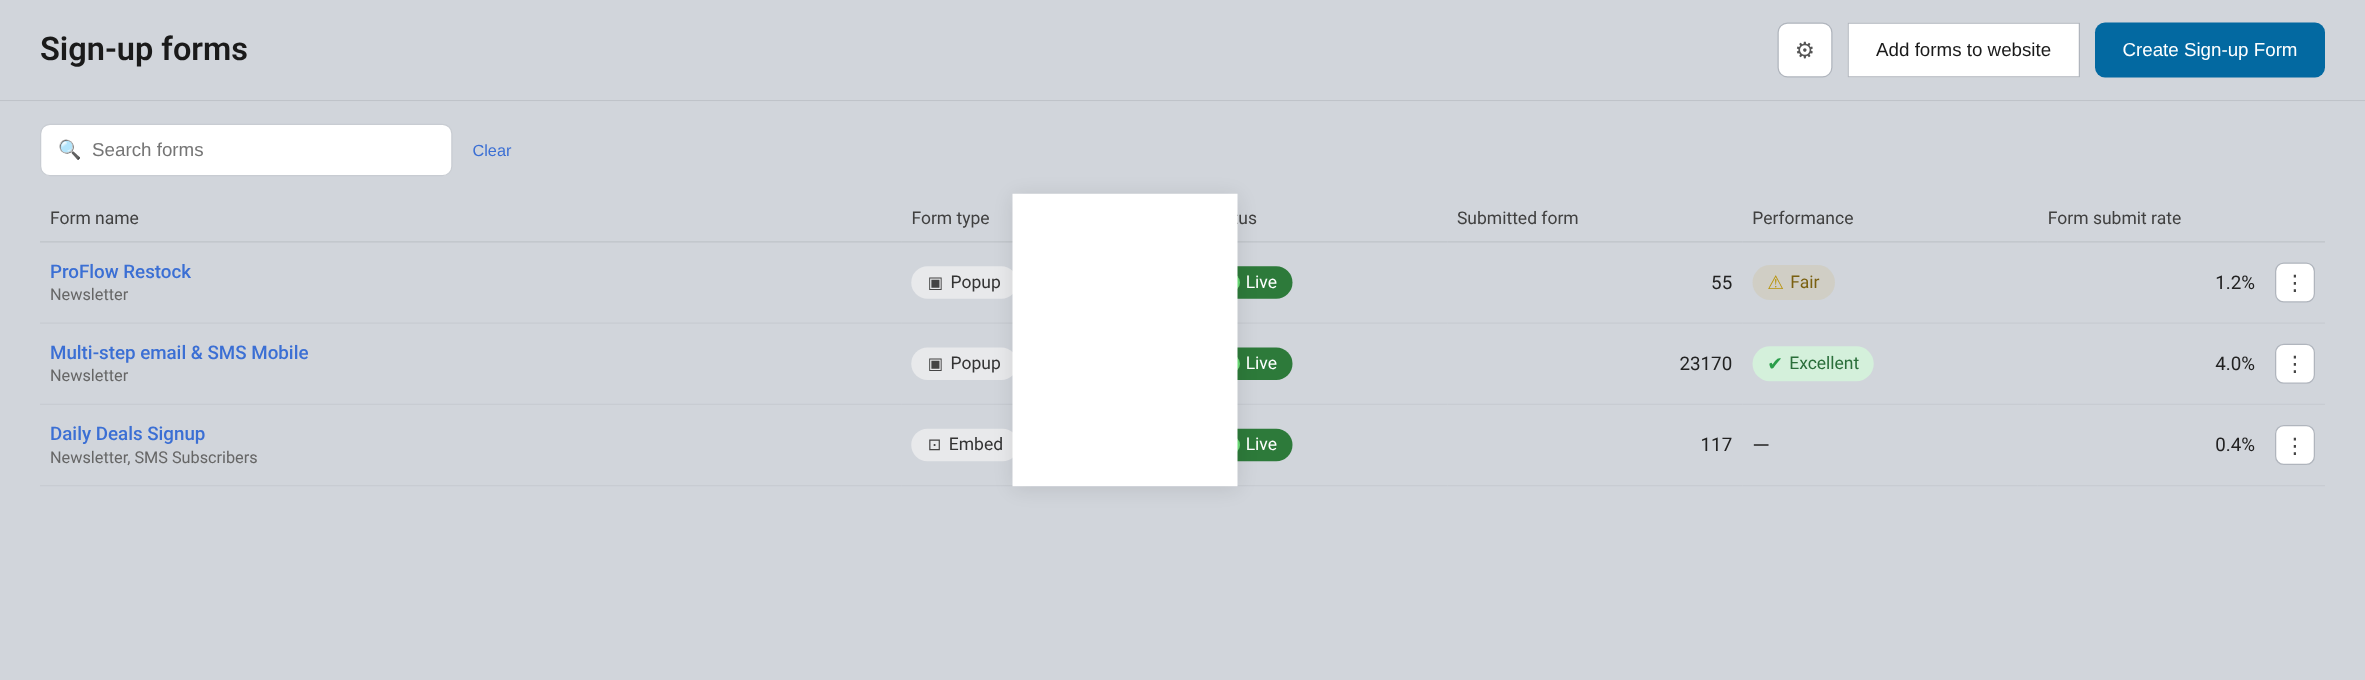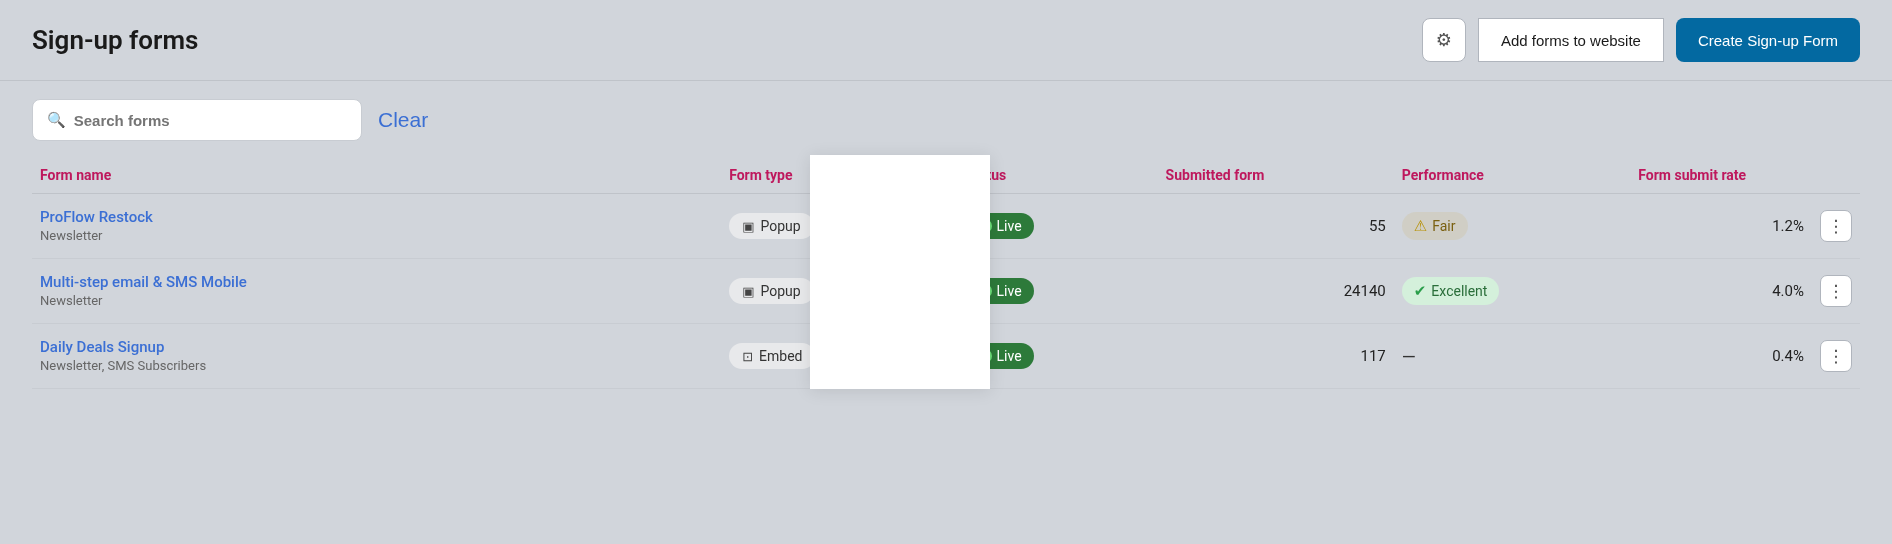--- a/index.html
+++ b/index.html
@@ -90,21 +90,20 @@
       color: #888;
       font-size: 15px;
     }
     .search-input {
       border: none;
       outline: none;
       font-size: 15px;
       color: #0f766e;
       background: transparent;
       width: 100%;
-      font-weight: bold;
     }
     .status-dropdown {
       display: flex;
       align-items: center;
       gap: 8px;
       background: #fff;
       border: 1.5px solid #c8ccd2;
       border-radius: 8px;
       padding: 0 14px;
       height: 42px;
@@ -112,43 +111,43 @@
       cursor: pointer;
       font-size: 15px;
       color: #333;
     }
     .chevron {
       margin-left: auto;
       font-size: 13px;
       color: #555;
     }
     .clear-btn {
-      font-size: 21px;
+      font-size: 13px;
       color: #3b6fd4;
       cursor: pointer;
       background: none;
       border: none;
       padding: 0 4px;
     }
 
     
     .table-container {
       background: #d1d5db;
       padding: 0 32px;
       position: relative;
     }
     .table {
       width: 100%;
       border-collapse: collapse;
     }
     .table thead tr th {
       text-align: left;
       font-size: 14px;
-      font-weight: 700;
-      color: #be185d;
+      font-weight: 400;
+      color: #404040;
       padding: 12px 8px 10px 8px;
       border-bottom: 1px solid #bfc3c9;
     }
     .col-name { width: 38%; }
     .col-type { width: 13%; }
     .col-status { width: 11%; }
     .col-submitted { width: 13%; text-align: right; }
     .col-performance { width: 13%; }
     .col-rate { width: 10%; text-align: right; }
     .col-actions { width: 4%; }
@@ -351,21 +350,21 @@
             <button class="more-btn">⋮</button>
           </td>
         </tr>
         <tr>
           <td>
     <a class="form-name-link">Multi-step email &amp; SMS Mobile</a>
     <span class="form-sub-label">Newsletter</span>
   </td>
           <td><span class="type-badge"><span class="type-icon">▣</span>Popup</span></td>
           <td><span class="status-live"><span class="live-dot"></span>Live</span></td>
-          <td class="col-submitted-cell" style="text-align: right; position: relative; z-index: 2;"><span class="submitted-val">24140</span></td>
+          <td class="col-submitted-cell" style="text-align: right; position: relative; z-index: 2;"><span class="submitted-val">23170</span></td>
           <td><span class="perf-excellent"><span class="perf-excellent-icon">✔</span>Excellent</span></td>
           <td style="text-align: right;"><span class="rate-val">4.0%</span></td>
           <td>
             <button class="more-btn">⋮</button>
           </td>
         </tr>
         <tr>
           <td>
     <a class="form-name-link">Daily Deals Signup</a>
     <span class="form-sub-label">Newsletter, SMS Subscribers</span>

